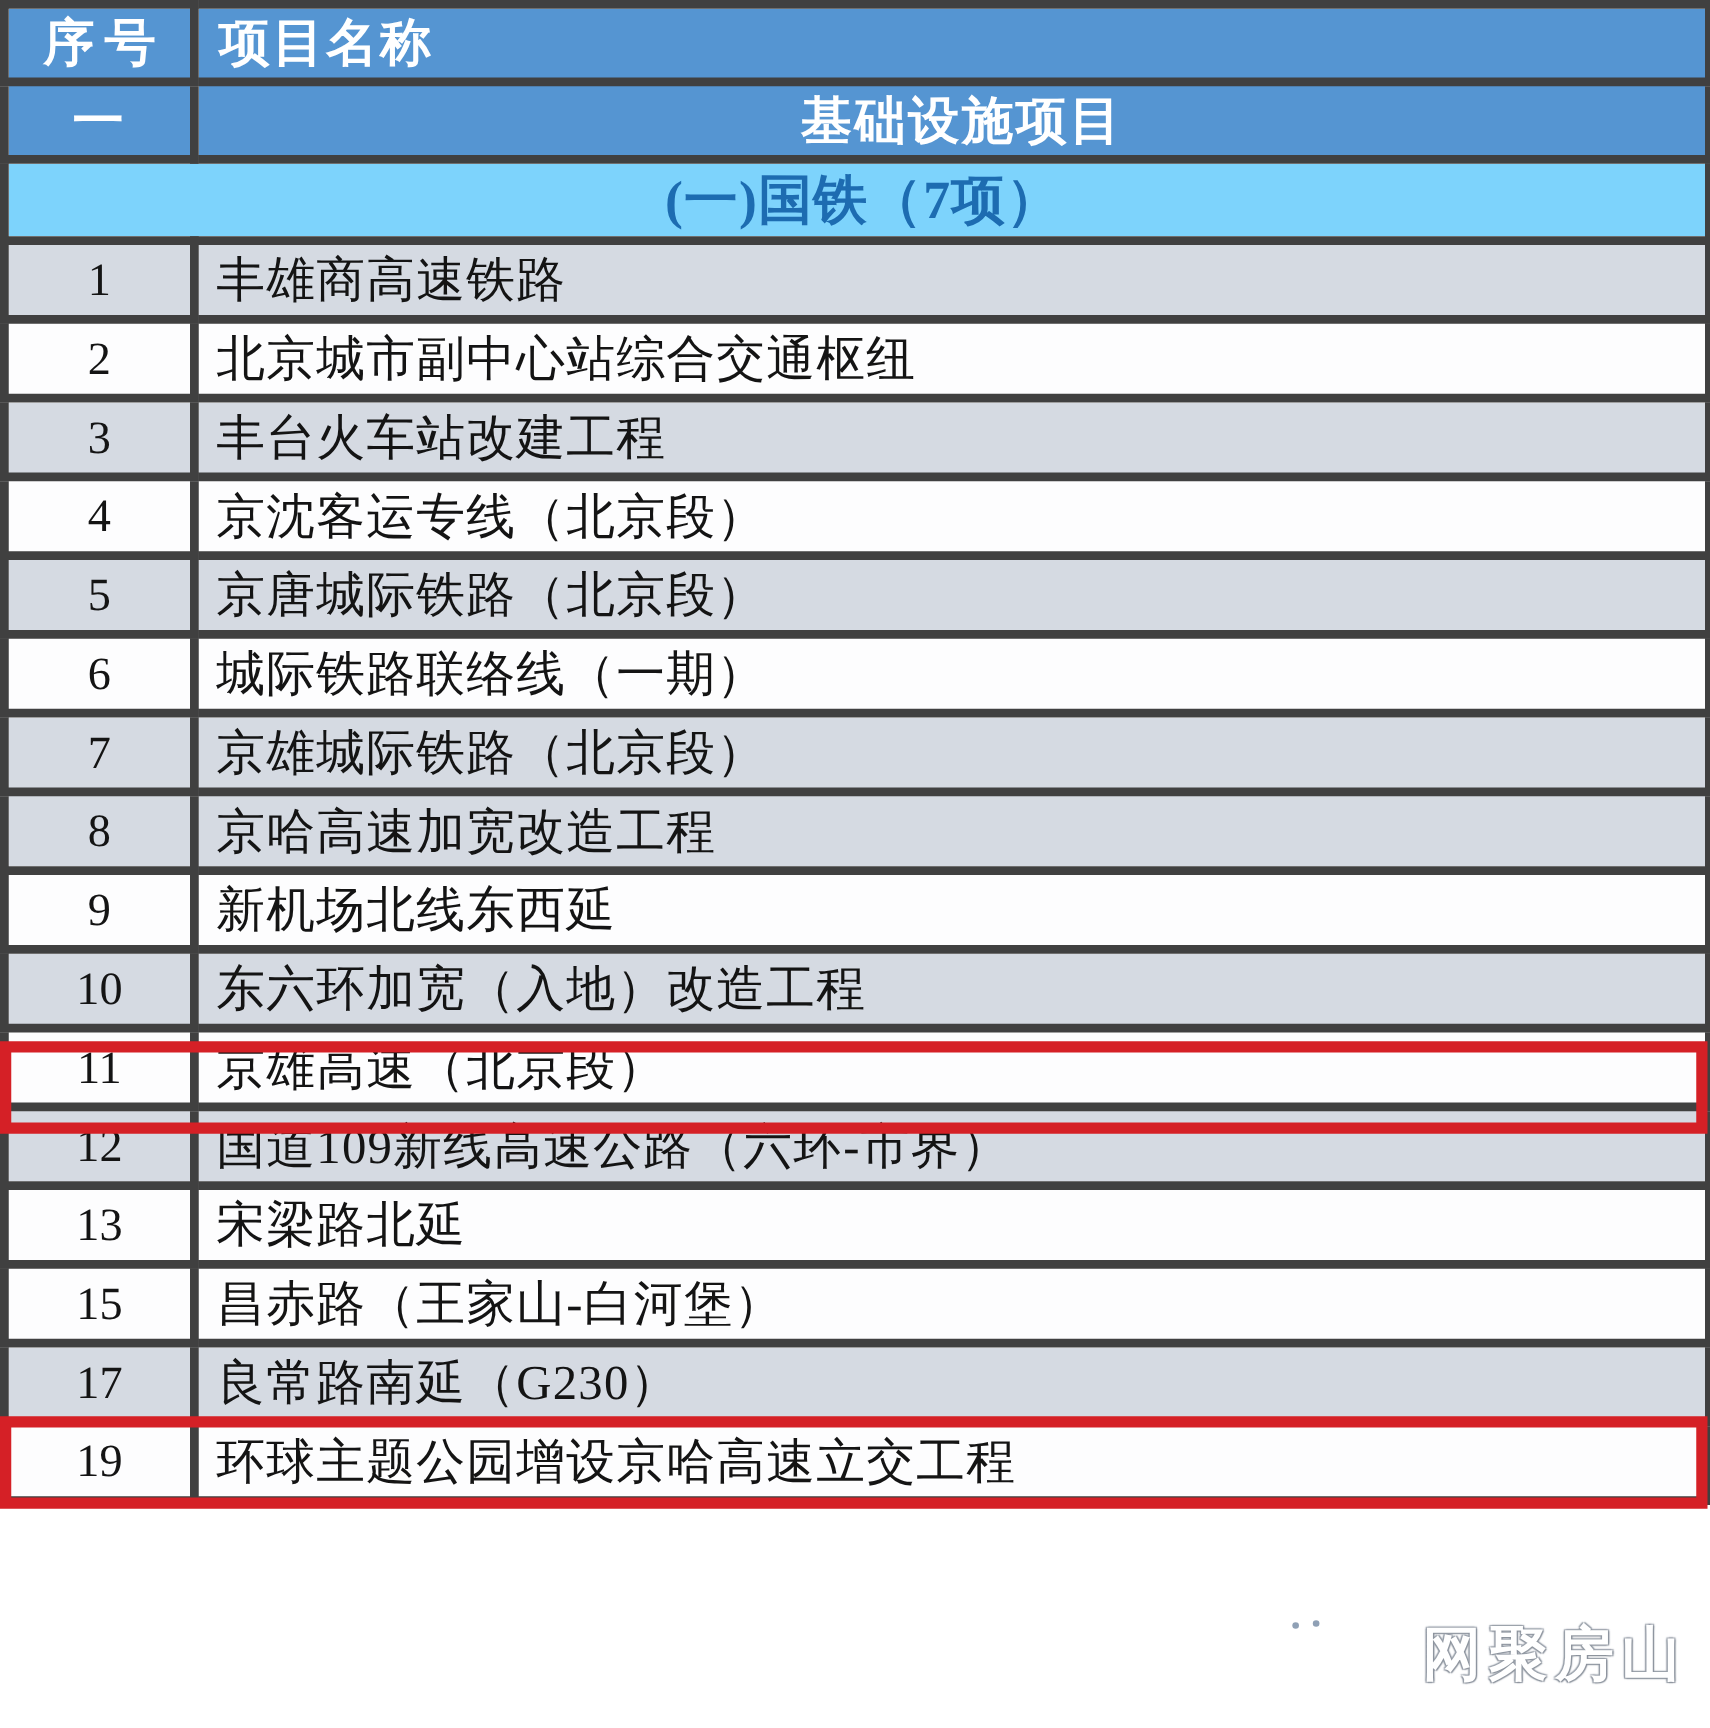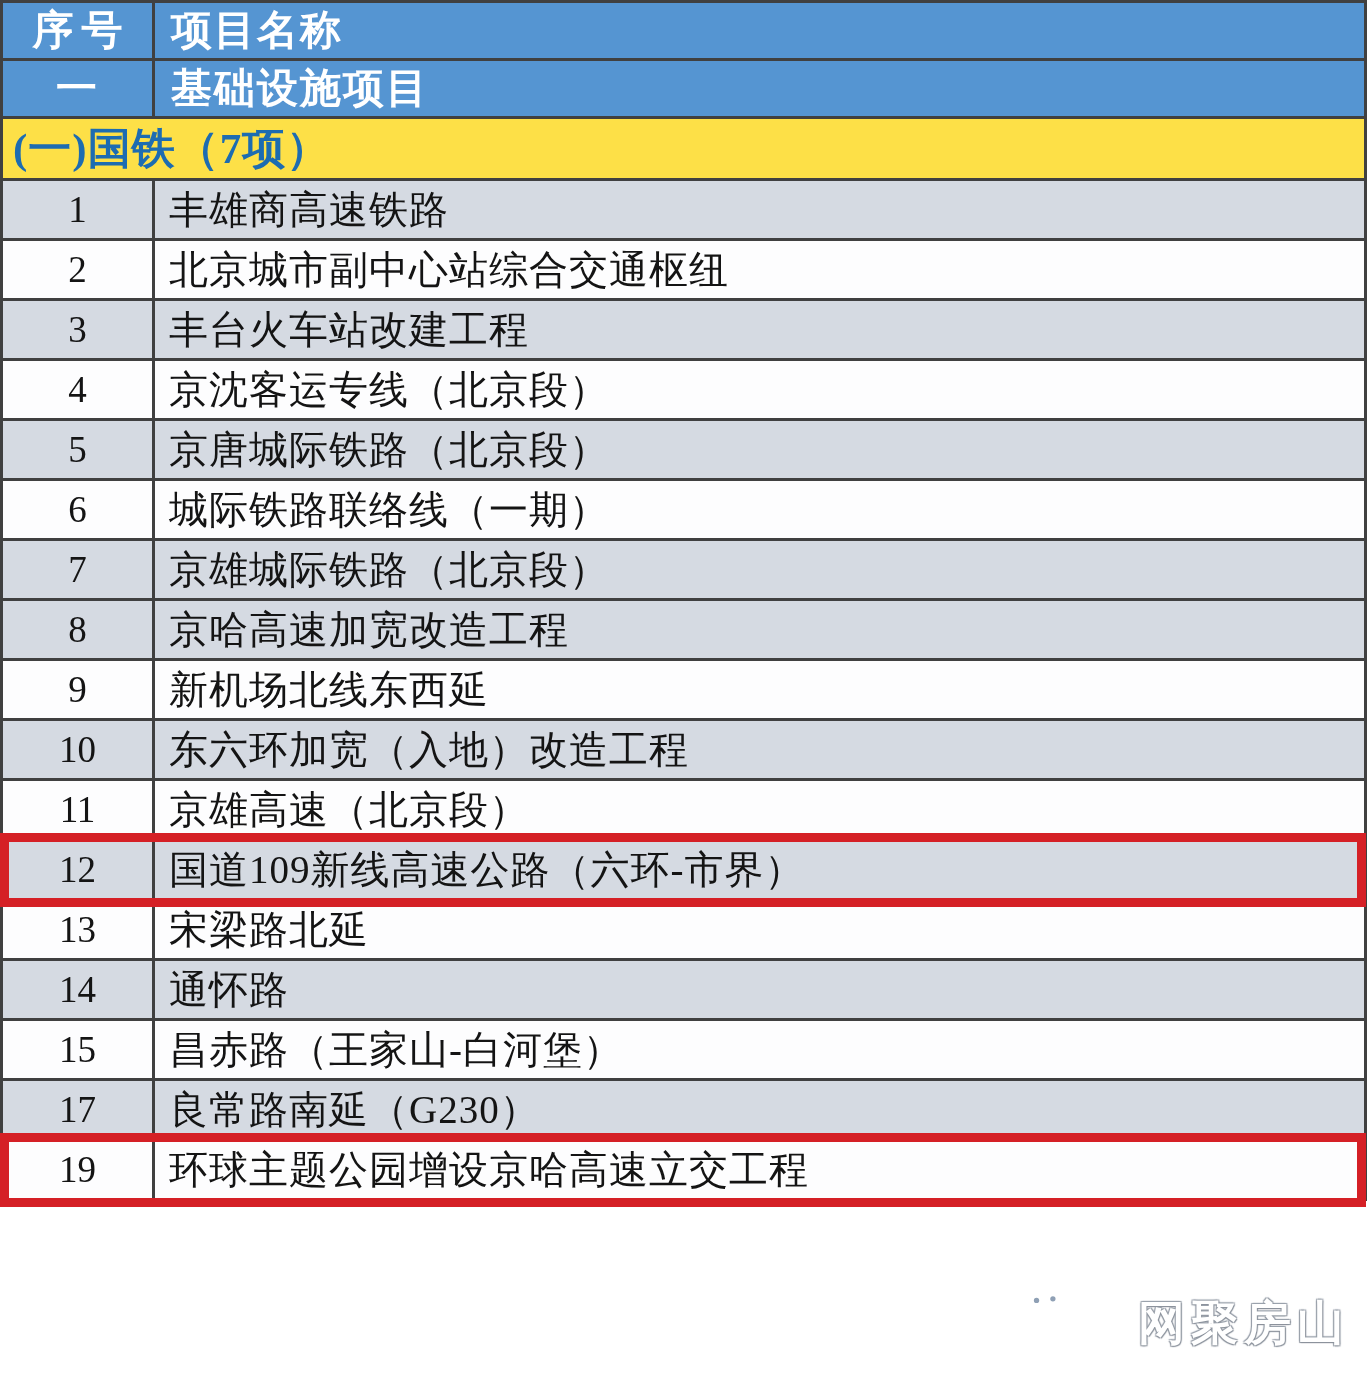--- a/index.html
+++ b/index.html
@@ -13,21 +13,21 @@
     position: relative;
     width: 1368px; height: 1382px;
   }
   table.projects {
     border-collapse: collapse;
     table-layout: fixed;
     width: 1364px;
     margin: 0;
   }
   table.projects td, table.projects th {
-    border: 3px solid #404040;
+    border: 7px solid #404040;
     box-sizing: border-box;
     overflow: hidden;
     white-space: nowrap;
   }
   col.c-num  { width: 152px; }
   col.c-name { width: 1212px; }
 
   tr.head-row th {
     background: #5595d2;
     color: #ffffff;
@@ -45,31 +45,33 @@
     text-indent: 8px;
   }
   tr.cat-row td {
     background: #5595d2;
     color: #ffffff;
     font-weight: bold;
     font-size: 41px;
     height: 58px;
     padding: 0 0 0 16px;
     letter-spacing: 2px;
+    text-align: center;
   }
   tr.cat-row td.num-cell { text-align: center; padding: 0; }
 
   tr.section-row td {
-    background: #fde047;
+    background: #7dd3fc;
     color: #1d6cb1;
     font-weight: bold;
     font-size: 43px;
     height: 62px;
     padding: 0 0 0 10px;
     letter-spacing: 1px;
+    text-align: center;
   }
   tr.data-row td {
     font-size: 39px;
     color: #141414;
     height: 60px;
   }
   tr.data-row td.num-cell {
     text-align: center;
     font-size: 37px;
   }
@@ -191,24 +193,20 @@
           <td class="name-cell">京雄高速（北京段）</td>
         </tr>
         <tr class="data-row even">
           <td class="num-cell">12</td>
           <td class="name-cell">国道109新线高速公路（六环-市界）</td>
         </tr>
         <tr class="data-row odd">
           <td class="num-cell">13</td>
           <td class="name-cell">宋梁路北延</td>
         </tr>
-        <tr class="data-row even">
-          <td class="num-cell">14</td>
-          <td class="name-cell">通怀路</td>
-        </tr>
         <tr class="data-row odd">
           <td class="num-cell">15</td>
           <td class="name-cell">昌赤路（王家山-白河堡）</td>
         </tr>
         <tr class="data-row even hl">
           <td class="num-cell">17</td>
           <td class="name-cell">良常路南延（G230）</td>
         </tr>
         <tr class="data-row odd">
           <td class="num-cell">19</td>

